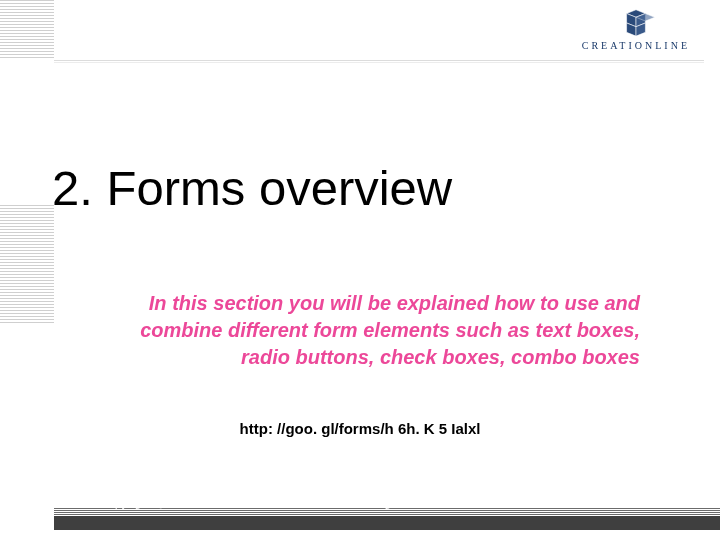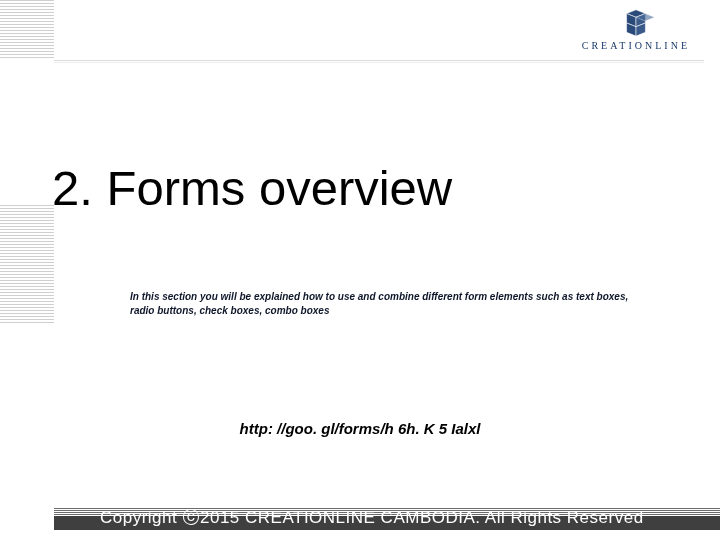--- a/index.html
+++ b/index.html
@@ -16,31 +16,31 @@
   .logo-box { position: absolute; right: 30px; top: 6px; text-align: center; }
   .logo-cube { width: 38px; height: 32px; margin: 0 auto 2px auto; position: relative; }
   .logo-text { font-size: 10px; letter-spacing: 3px; color: #1a3a6a; font-weight: 500; font-family: "Times New Roman", serif; }
   .header-rule { position: absolute; left: 54px; right: 16px; top: 60px; height: 6px;
                  background: linear-gradient(to bottom, #dcdcdc 0, #dcdcdc 1px, #fff 1px, #fff 2px, #ececec 2px, #ececec 3px, #fff 3px); }
 
   
   .title { position: absolute; left: 52px; top: 160px; font-size: 49px; font-weight: 400; color: #000; font-family: Arial, sans-serif; }
 
   
-  .body-text { position: absolute; left: 130px; right: 80px; top: 290px; text-align: left; font-style: italic; font-weight: bold; font-size: 10px; line-height: 1.35; color: #0f172a; }
+  .body-text { position: absolute; left: 130px; right: 80px; top: 290px; text-align: right; font-style: italic; font-weight: bold; font-size: 20px; line-height: 1.35; color: #ec4899; }
 
   
-  .url-text { position: absolute; left: 0; right: 0; top: 420px; text-align: center; font-weight: bold; font-size: 15px; color: #000; font-style: italic; }
+  .url-text { position: absolute; left: 0; right: 0; top: 420px; text-align: center; font-weight: bold; font-size: 15px; color: #000; }
 
   
   .footer { position: absolute; left: 0; right: 0; bottom: 0; height: 34px; }
   .footer-stripes { position: absolute; left: 54px; right: 0; bottom: 22px; height: 10px;
     background: repeating-linear-gradient(to bottom, #6b6b6b 0 1px, transparent 1px 2px); }
   .footer-bar { position: absolute; left: 54px; right: 0; bottom: 10px; height: 14px; background: #3f3f3f; }
-  .footer-text { position: absolute; left: 100px; bottom: 11px; font-size: 17px; color: #fff; font-family: Liberation Sans, sans-serif; letter-spacing: 0.5px; }
+  .footer-text { position: absolute; left: 100px; bottom: 29px; font-size: 11px; color: #fff; font-family: Liberation Sans, sans-serif; letter-spacing: 0.5px; }
 
   
   .logo-cube svg { width: 100%; height: 100%; display: block; }
 </style>
 </head>
 <body>
 
 <div class="slide">
 
   <div class="left-stripes">

